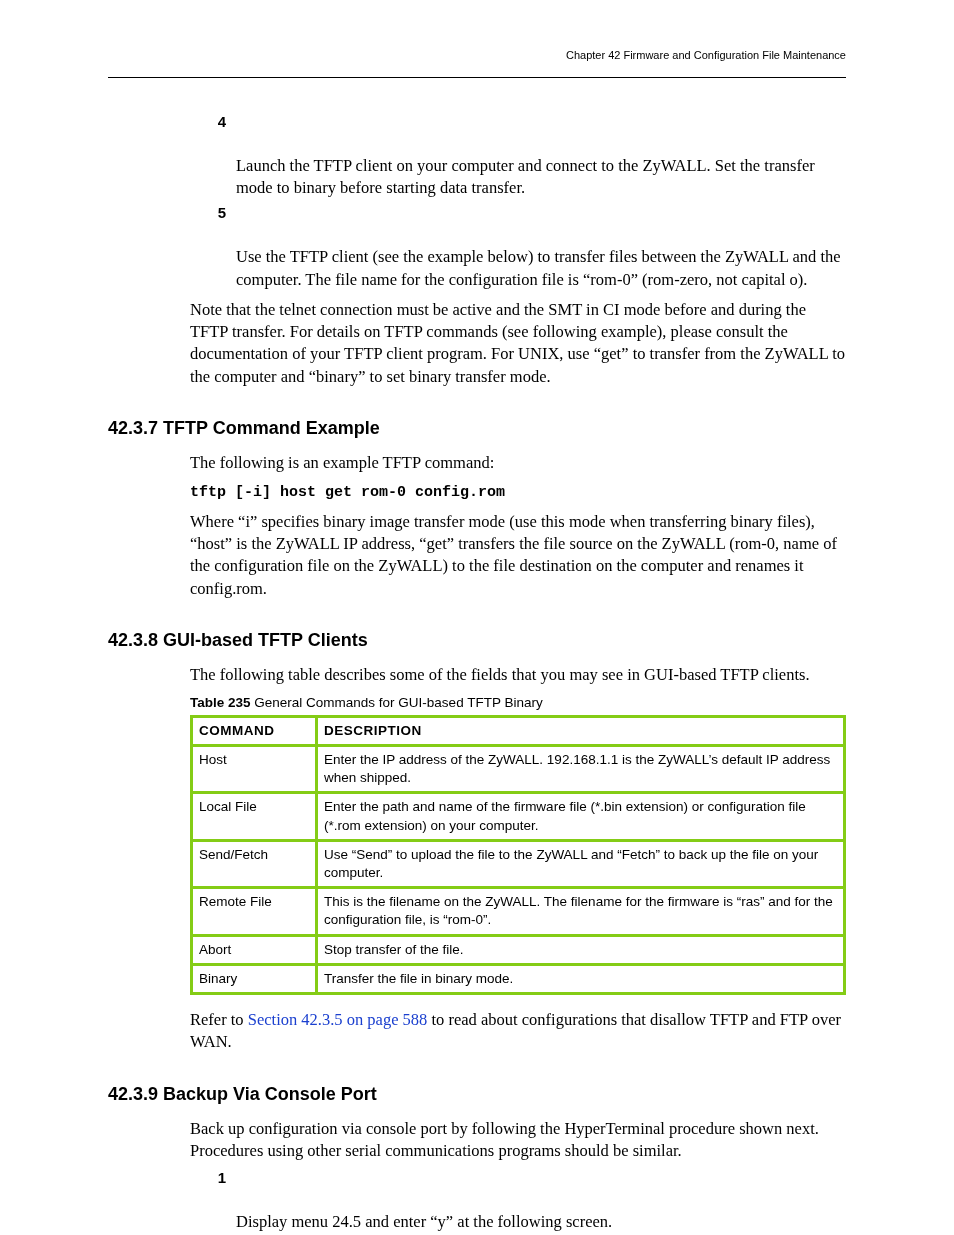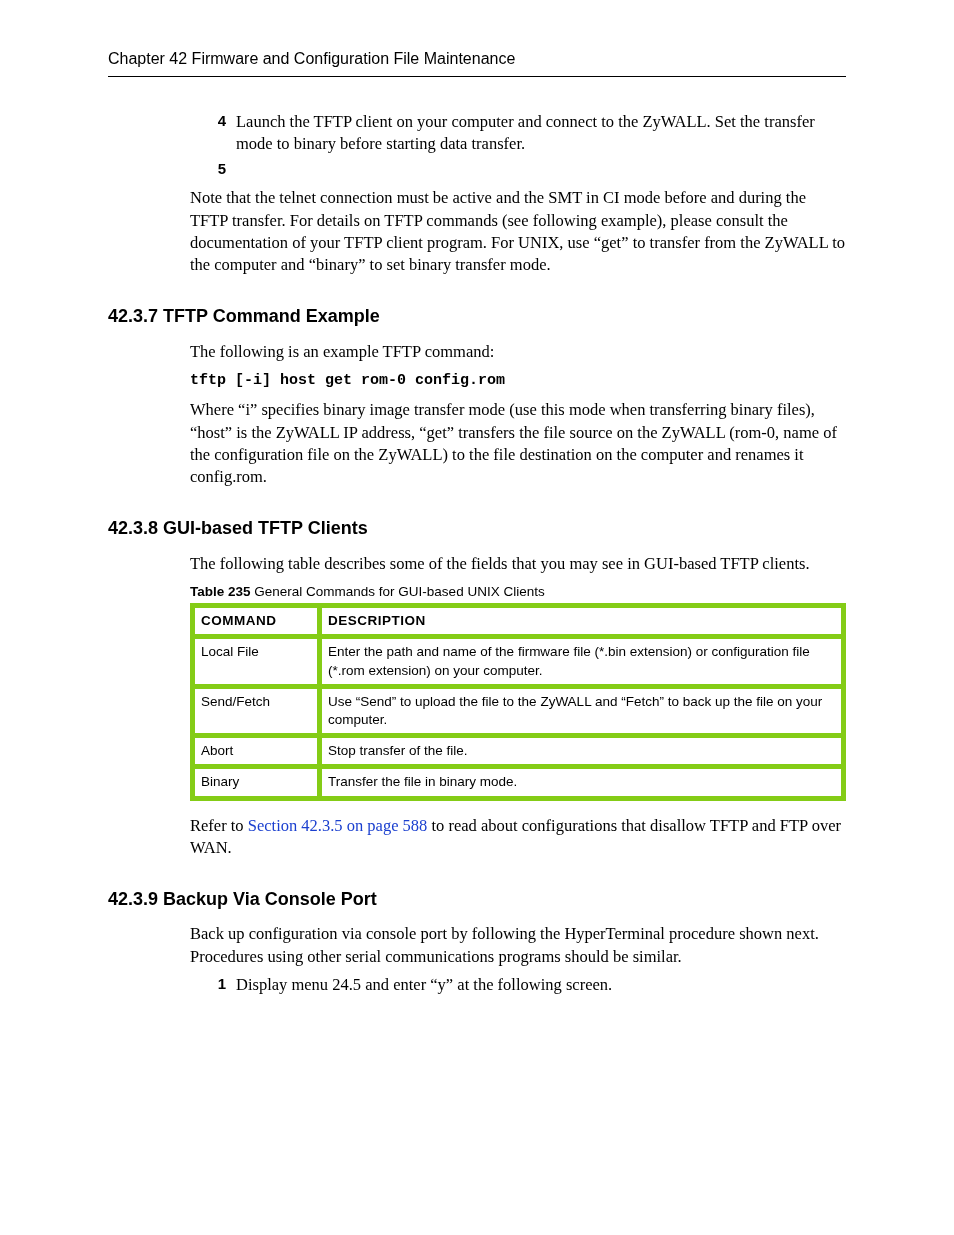--- a/index.html
+++ b/index.html
@@ -8,22 +8,23 @@
     margin: 0;
     padding: 48px 108px 40px 108px;
     color: #000;
     line-height: 1.35;
     width: 954px;
     box-sizing: border-box;
     background: #fff;
   }
   .header-line {
     font-family: Arial, Helvetica, sans-serif;
-    font-size: 16px;
-    padding-bottom: 6px;
+    font-size: 11px;
+    text-align: right;
+    padding-bottom: 14px;
     border-bottom: 1.5px solid #000;
     margin-bottom: 34px;
   }
   .ol-steps {
     margin: 0 0 8px 0;
     padding: 0;
   }
   .step {
     display: flex;
     margin-bottom: 4px;
@@ -33,20 +34,21 @@
     font-family: Arial, Helvetica, sans-serif;
     font-weight: bold;
     font-size: 15px;
     width: 22px;
     flex-shrink: 0;
     text-align: right;
     margin-right: 10px;
   }
   .step .txt {
     flex: 1;
+    margin-top: 43px;
   }
   .body-para {
     margin: 6px 0 6px 82px;
   }
   .h2 {
     font-family: Arial, Helvetica, sans-serif;
     font-weight: bold;
     font-size: 18px;
     margin: 28px 0 12px 0;
   }
@@ -64,21 +66,21 @@
   }
   .table-caption b { font-weight: bold; }
   table.cmd {
     border-collapse: collapse;
     margin-left: 82px;
     width: calc(100% - 82px);
     font-family: Arial, Helvetica, sans-serif;
     font-size: 13.5px;
   }
   table.cmd th, table.cmd td {
-    border: 5px solid #84cc16;
+    border: 3px solid #84cc16;
     padding: 4px 6px;
     text-align: left;
     vertical-align: top;
   }
   table.cmd th {
     font-variant: small-caps;
     font-weight: bold;
     letter-spacing: 0.5px;
   }
   .xref { color: #1a3fcf; margin-top: 44px; }
@@ -88,48 +90,57 @@
 
 <div class="header-line">Chapter 42 Firmware and Configuration File Maintenance</div>
 
 <div class="ol-steps">
   <div class="step">
     <span class="num">4</span>
     <span class="txt">Launch the TFTP client on your computer and connect to the ZyWALL. Set the transfer mode to binary before starting data transfer.</span>
   </div>
   <div class="step">
     <span class="num">5</span>
+    <span class="txt">Use the TFTP client (see the example below) to transfer files between the ZyWALL and the computer. The file name for the configuration file is “rom-0” (rom-zero, not capital o).</span>
   </div>
 </div>
 
 <p class="body-para">Note that the telnet connection must be active and the SMT in CI mode before and during the TFTP transfer. For details on TFTP commands (see following example), please consult the documentation of your TFTP client program. For UNIX, use “get” to transfer from the ZyWALL to the computer and “binary” to set binary transfer mode.</p>
 
 <div class="h2">42.3.7  TFTP Command Example</div>
 <p class="body-para">The following is an example TFTP command:</p>
 <div class="code">tftp [-i] host get rom-0 config.rom</div>
 <p class="body-para">Where “i” specifies binary image transfer mode (use this mode when transferring binary files), “host” is the ZyWALL IP address, “get” transfers the file source on the ZyWALL (rom-0, name of the configuration file on the ZyWALL) to the file destination on the computer and renames it config.rom.</p>
 
 <div class="h2">42.3.8  GUI-based TFTP Clients</div>
 <p class="body-para">The following table describes some of the fields that you may see in GUI-based TFTP clients.</p>
 <div class="table-caption">
-  <b>Table 235</b><span>   General Commands for GUI-based UNIX Clients</span>
+  <b>Table 235</b><span>   General Commands for GUI-based TFTP Binary</span>
 </div>
 <table class="cmd">
   <tbody>
       <tr>
     <th style="width:110px">COMMAND</th>
     <th>DESCRIPTION</th>
   </tr>
   <tr>
+        <td>Host</td>
+        <td>Enter the IP address of the ZyWALL. 192.168.1.1 is the ZyWALL’s default IP address when shipped.</td>
+      </tr>
+  <tr>
         <td>Local File</td>
         <td>Enter the path and name of the firmware file (*.bin extension) or configuration file (*.rom extension) on your computer.</td>
       </tr>
   <tr>
         <td>Send/Fetch</td>
         <td>Use “Send” to upload the file to the ZyWALL and “Fetch” to back up the file on your computer.</td>
+      </tr>
+  <tr>
+        <td>Remote File</td>
+        <td>This is the filename on the ZyWALL. The filename for the firmware is “ras” and for the configuration file, is “rom-0”.</td>
       </tr>
   <tr>
         <td>Abort</td>
         <td>Stop transfer of the file.</td>
       </tr>
   <tr>
         <td>Binary</td>
         <td>Transfer the file in binary mode.</td>
       </tr>
 </tbody>

